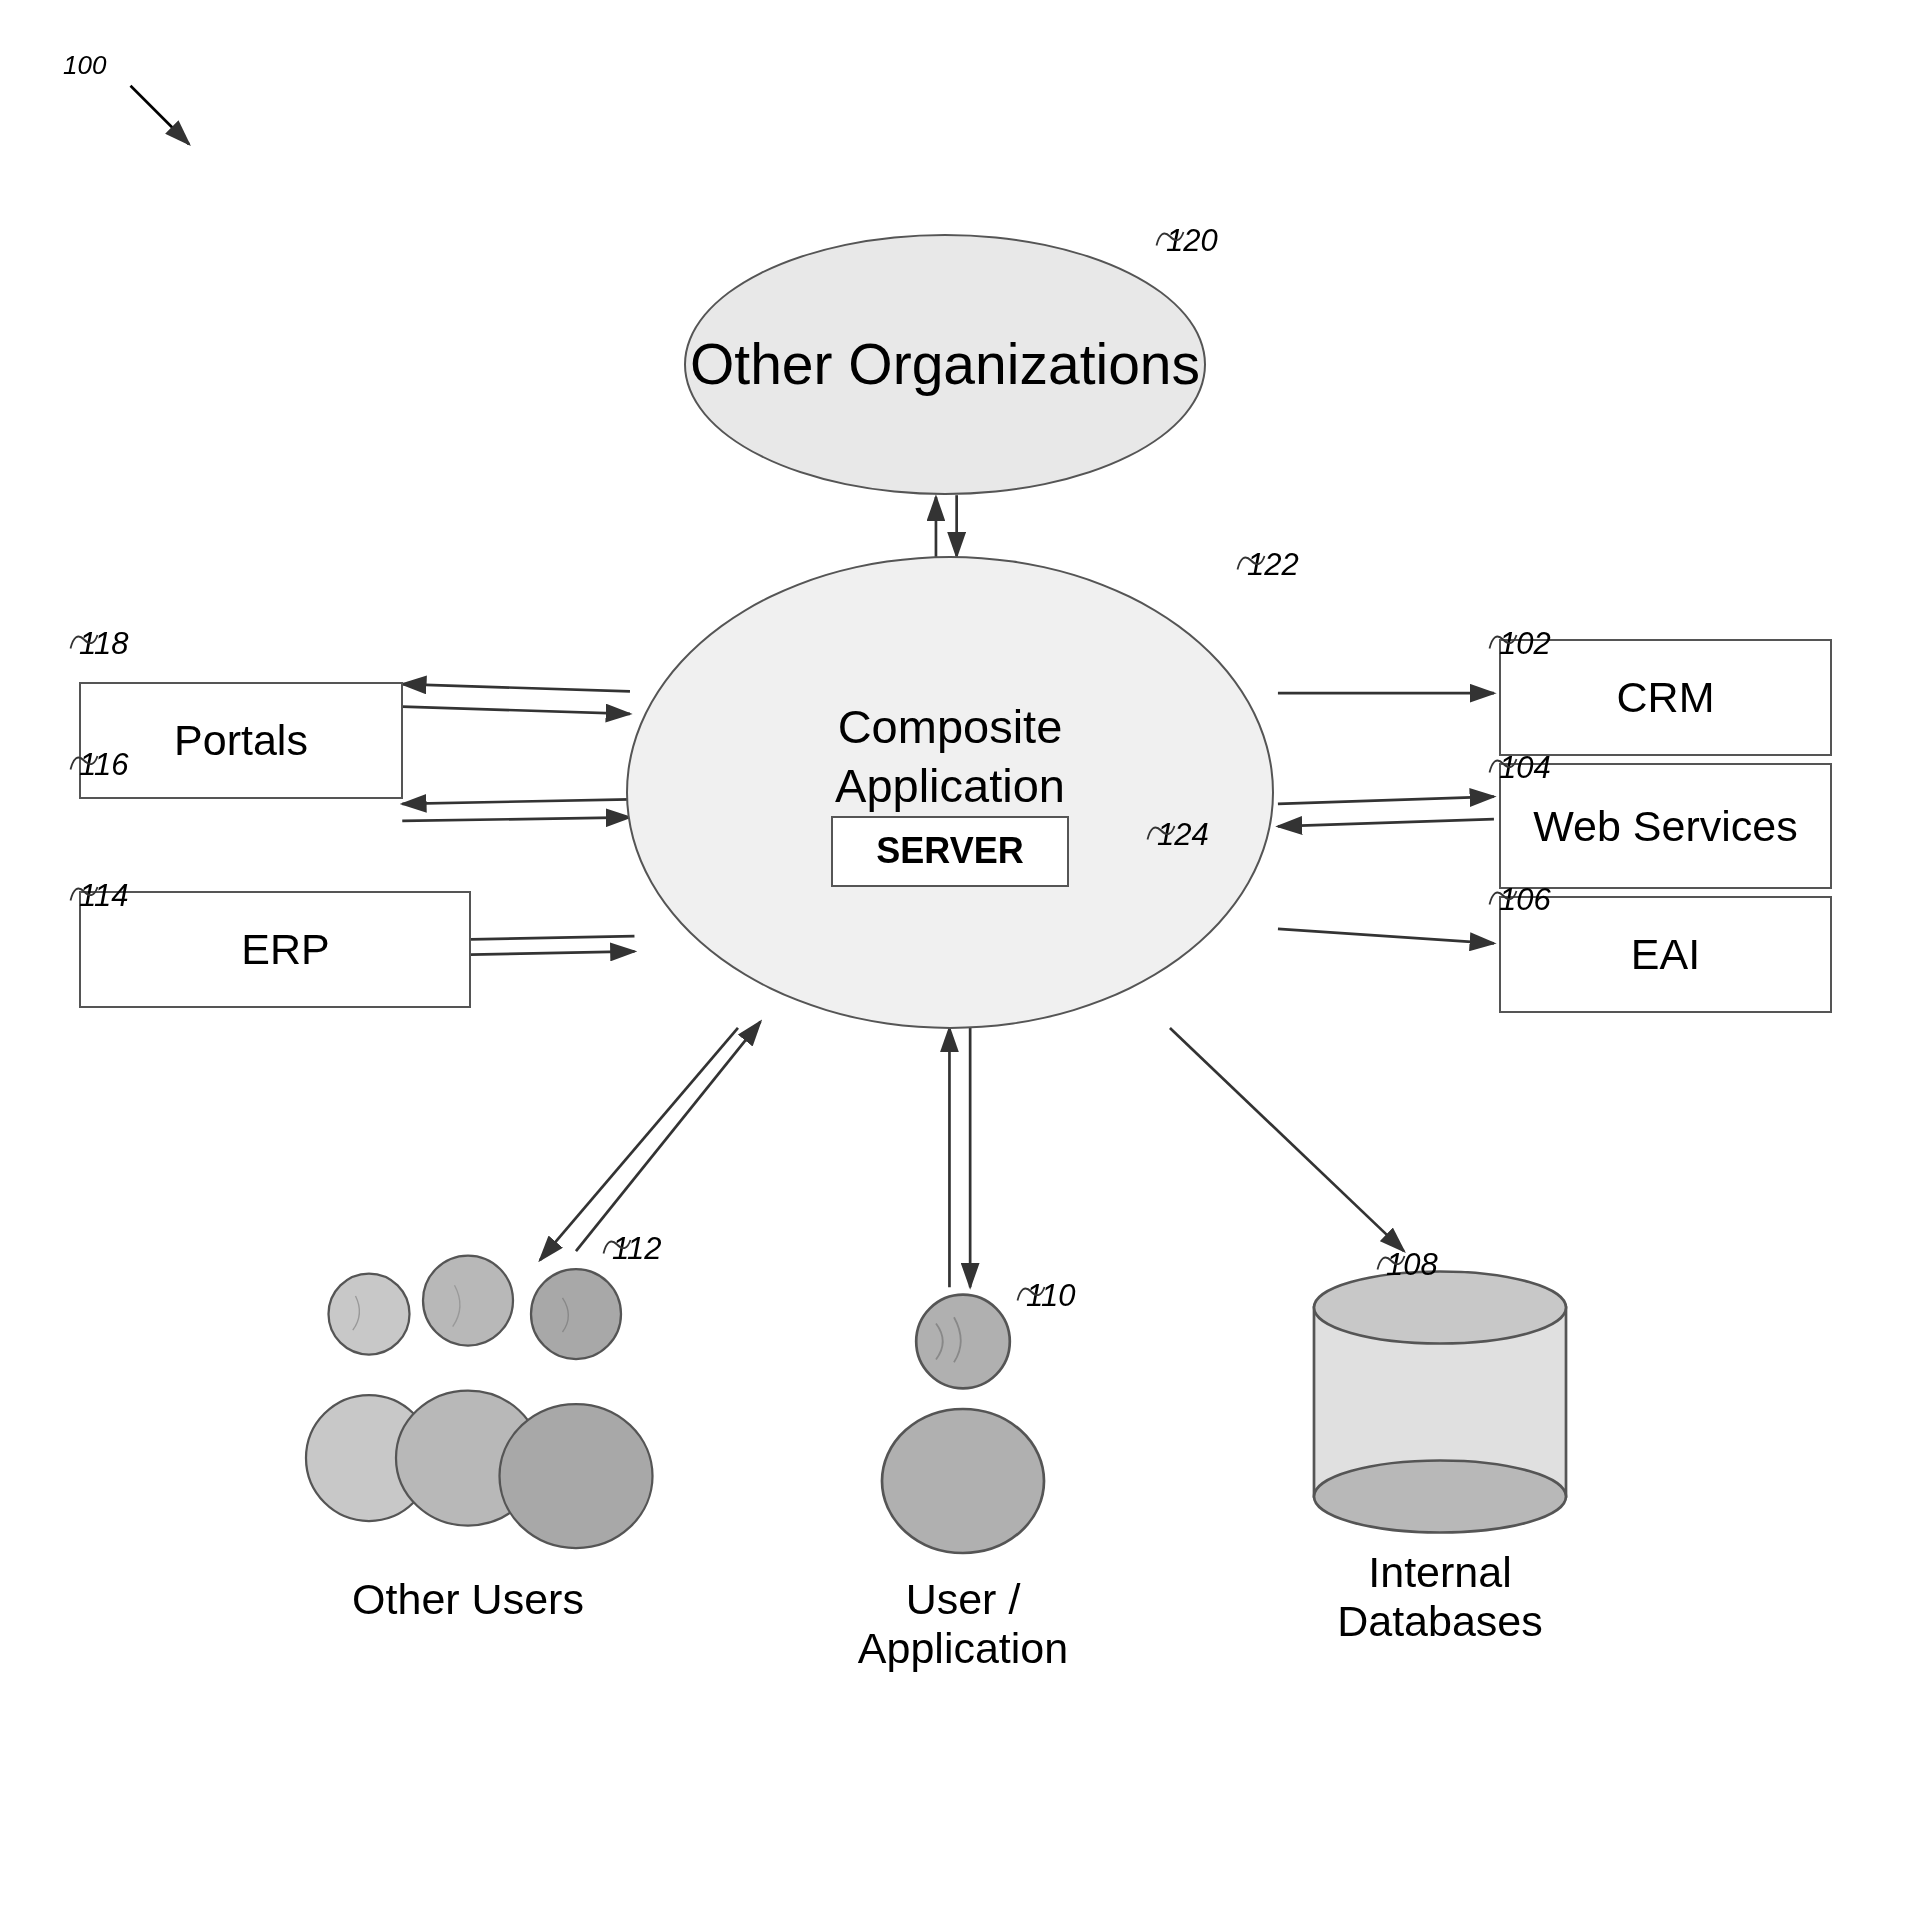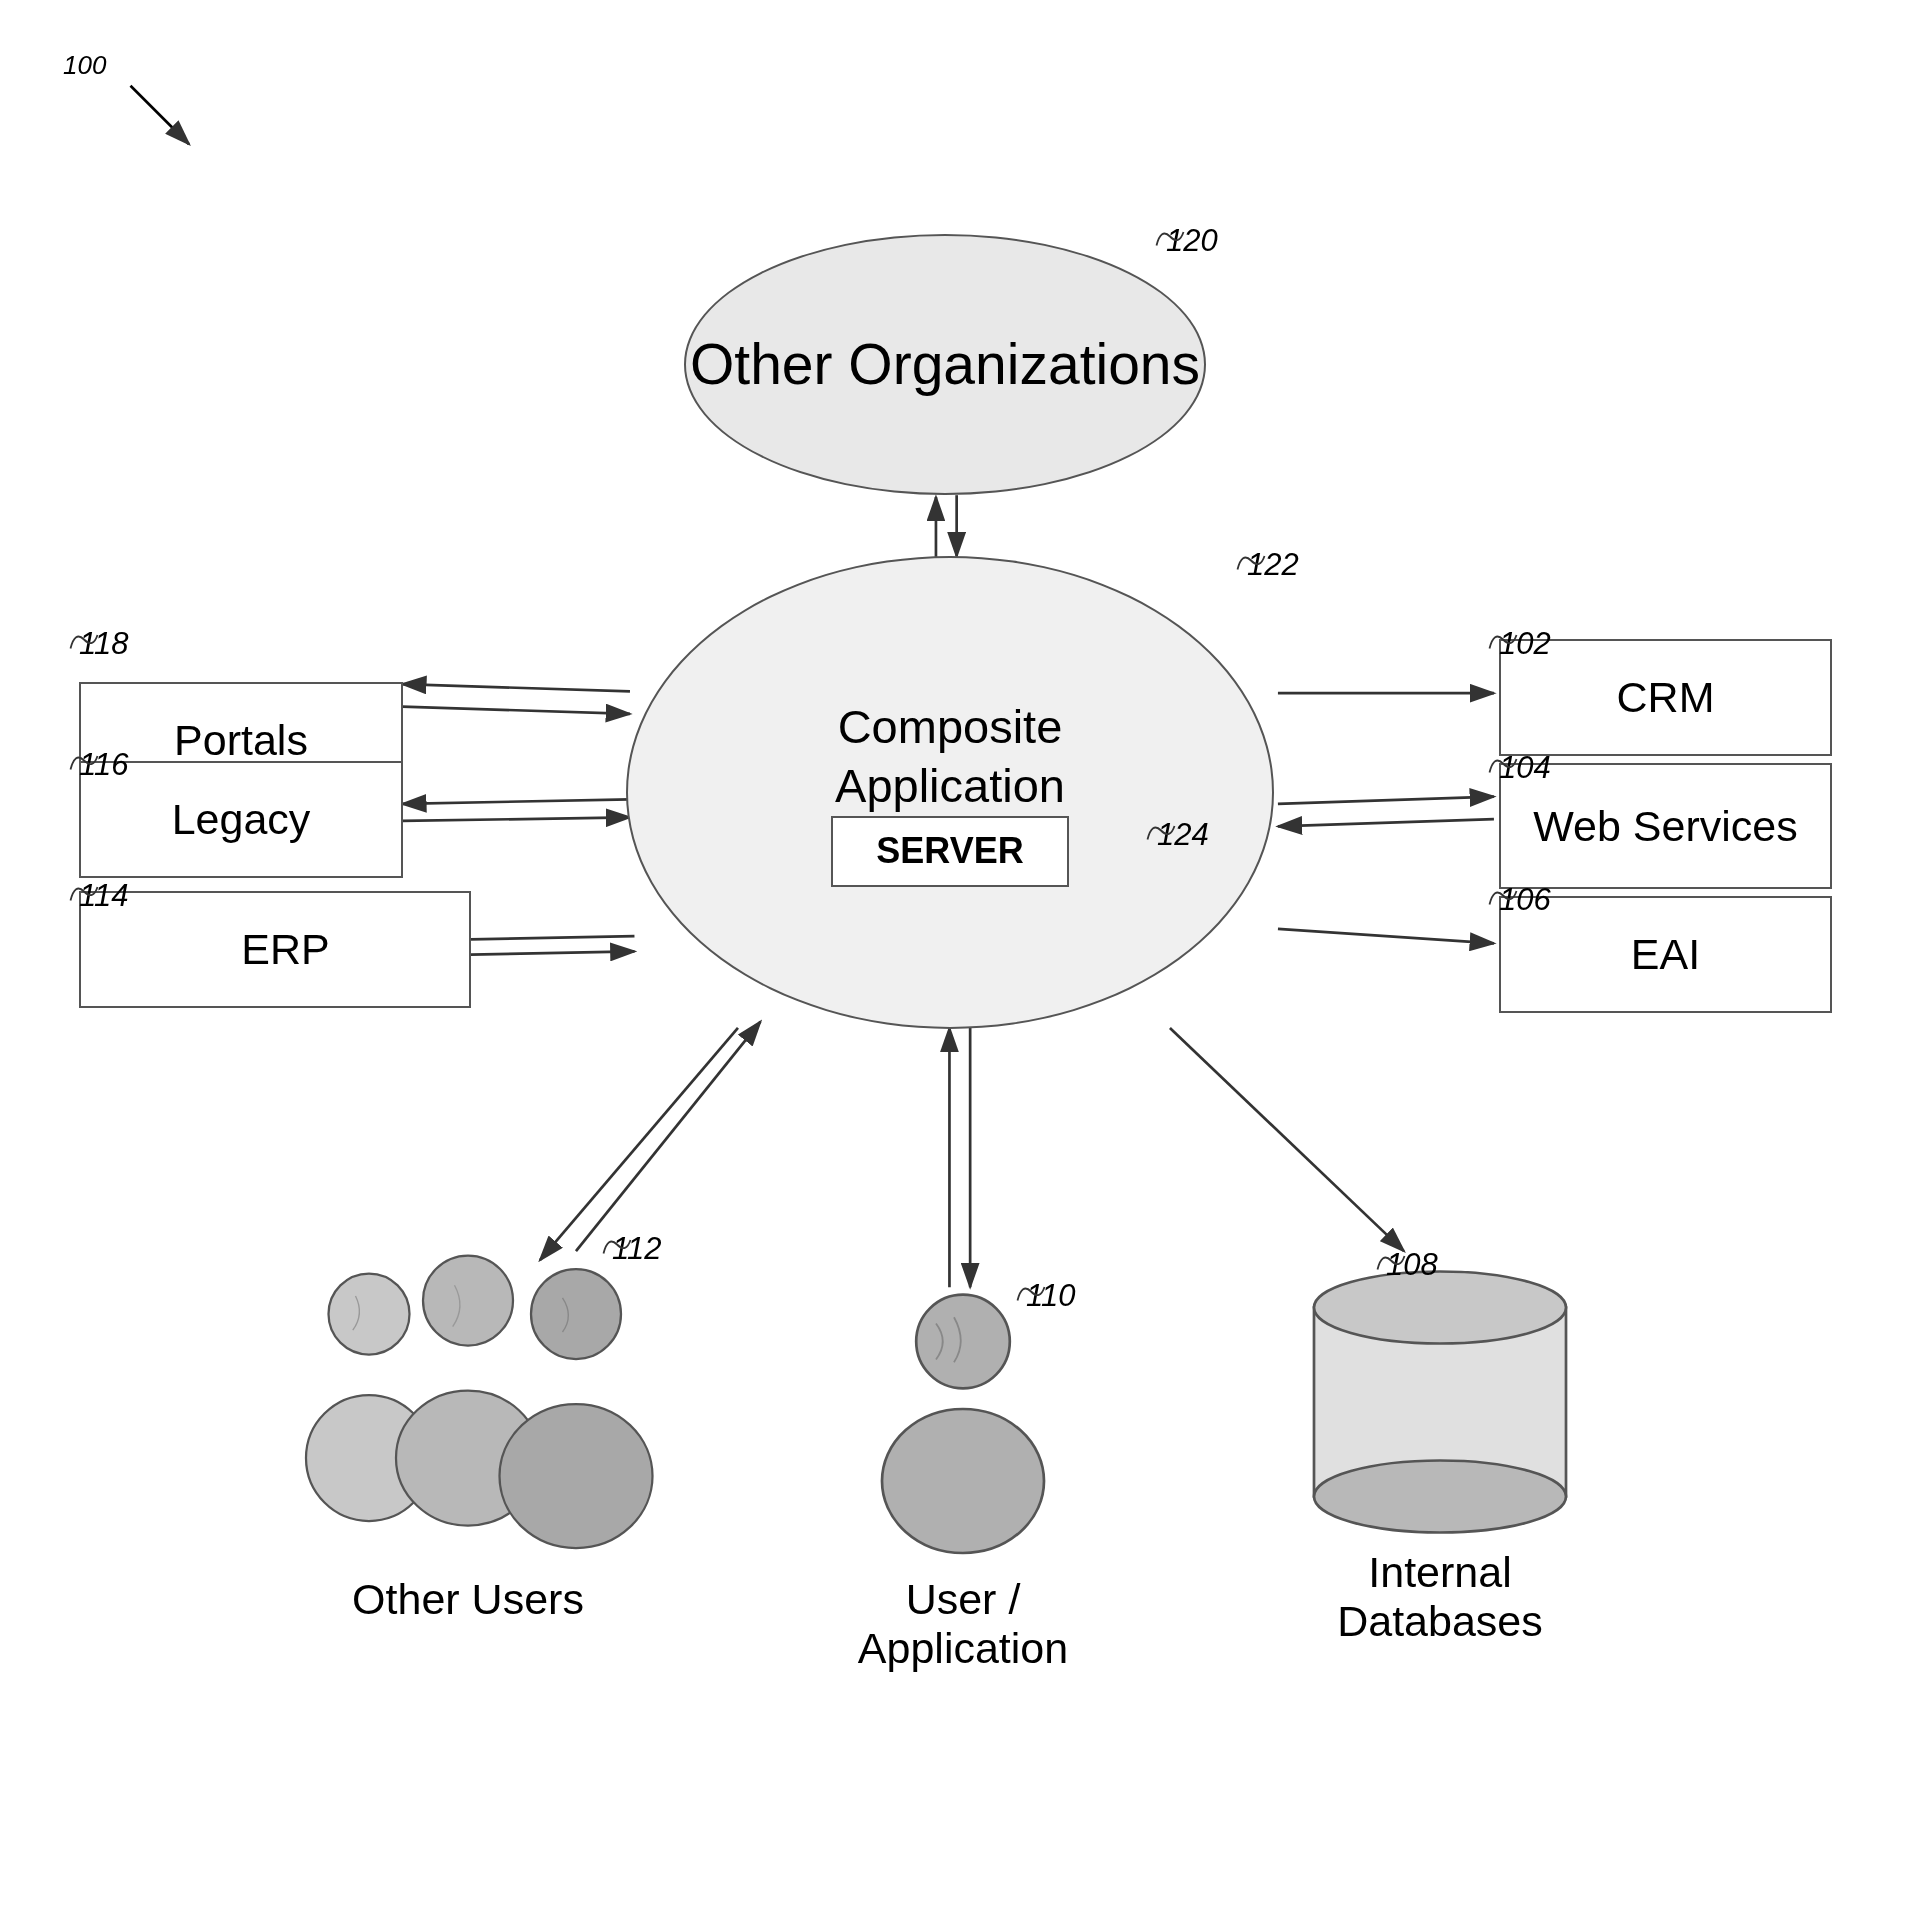--- a/index.html
+++ b/index.html
@@ -142,23 +142,20 @@
   </svg>
 
   <div class="rect-box" style="top:639px; left:79px; width:324px; height:117px;margin-top:43px;">
     <span>Portals</span>
   </div>
   <div class="ref-num" style="top:626px; left:79px;">118</div>
   <svg style="position:absolute;top:626px;left:66px;width:36px;height:27px;" viewBox="0 0 40 30" width="36" height="27">
     <path d="M5,25 Q10,5 20,15 Q30,25 35,10" stroke="#333" fill="none" stroke-width="2"></path>
   </svg>
 
-  <div class="rect-box" style="top:761px; left:79px; width:324px; height:117px;">
-    <span>Legacy</span>
-  </div>
   <div class="ref-num" style="top:747px; left:79px;">116</div>
   <svg style="position:absolute;top:747px;left:66px;width:36px;height:27px;" viewBox="0 0 40 30" width="36" height="27">
     <path d="M5,25 Q10,5 20,15 Q30,25 35,10" stroke="#333" fill="none" stroke-width="2"></path>
   </svg>
 
   <div class="rect-box" style="top:891px; left:79px; width:392px; height:117px;padding-left:21px;">
     <span>ERP</span>
   </div>
   <div class="ref-num" style="top:878px; left:79px;">114</div>
   <svg style="position:absolute;top:878px;left:66px;width:36px;height:27px;" viewBox="0 0 40 30" width="36" height="27">

